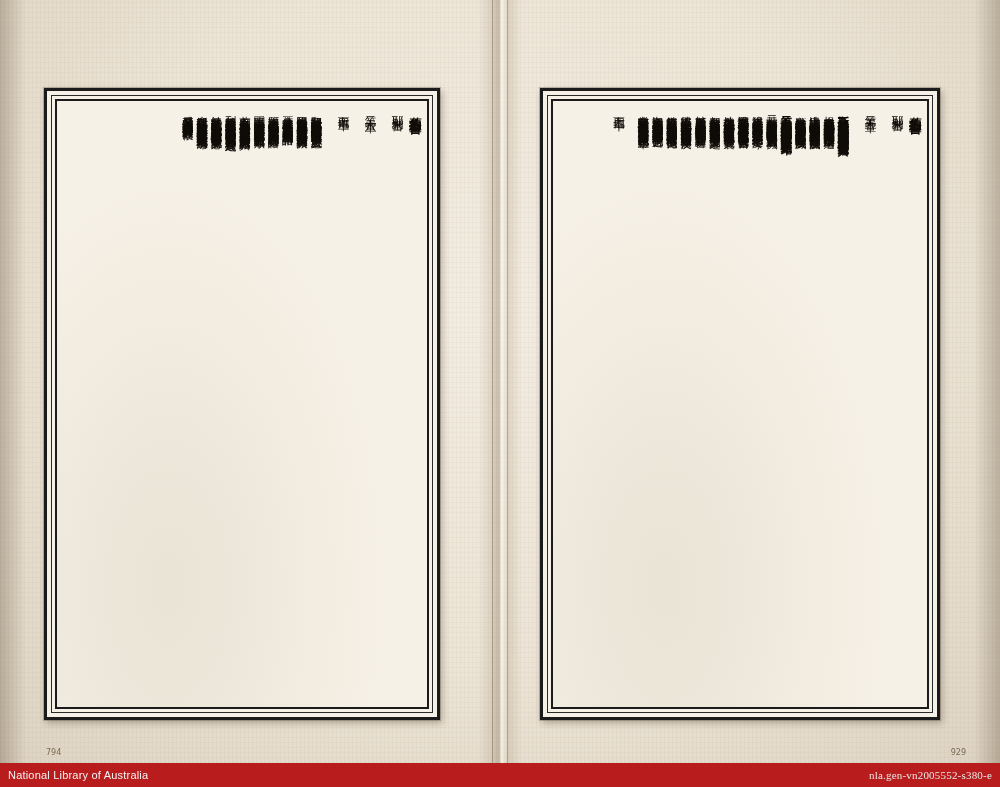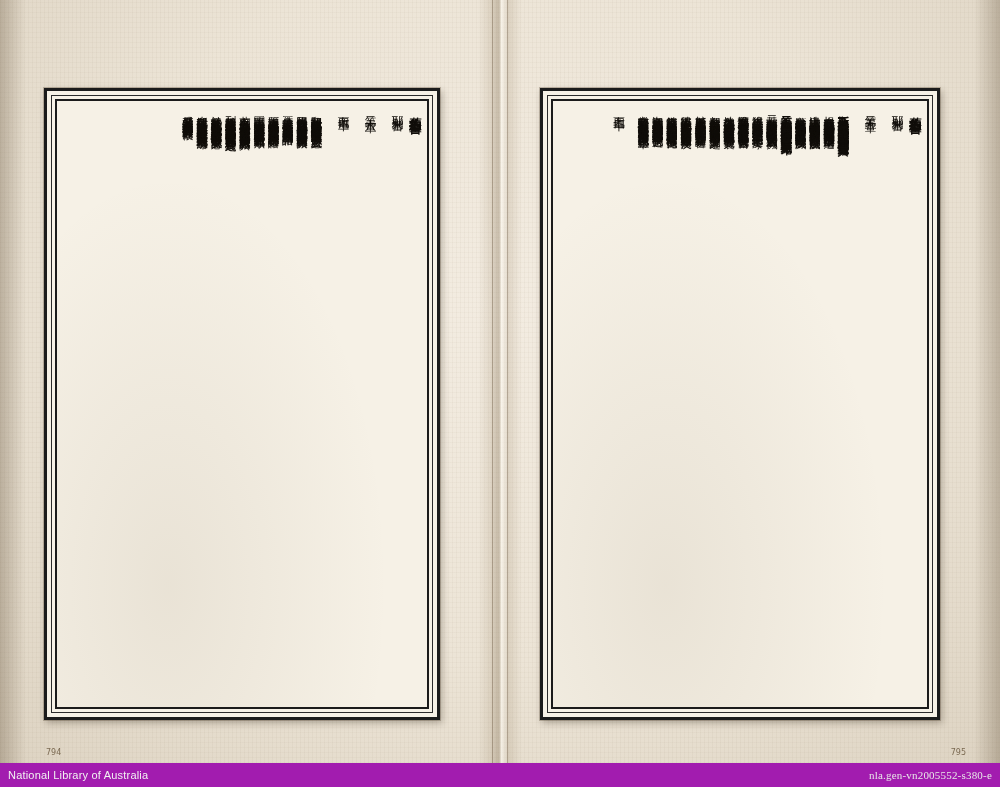--- a/index.html
+++ b/index.html
@@ -148,21 +148,21 @@
     font-family: "DejaVu Sans", sans-serif;
   }
   .folio.l { left: 46px; }
   .folio.r { right: 34px; }
 
   
   .footer {
     position: absolute;
     left: 0; bottom: 0;
     width: 1000px; height: 24px;
-    background: #a21caf;
+    background: #b91c1c;
     color: #f2f2f2;
     font-size: 11px;
     display: flex;
     align-items: center;
     justify-content: space-between;
     padding: 0 8px;
     box-sizing: border-box;
     font-family: "Liberation Sans", sans-serif;
   }
   .footer .left  { letter-spacing: 0.2px; }
@@ -237,20 +237,20 @@
         </div>
       </div>
     </div>
 
     <div class="gutter">
       <div class="gutter-line" style="left:14px"></div>
       <div class="gutter-line" style="left:29px"></div>
     </div>
 
     <div class="folio l">794</div>
-    <div class="folio r">795</div>
+    <div class="folio r">929</div>
   </div>
 
   <div class="footer">
     <span class="left">National Library of Australia</span>
     <span class="right">nla.gen-vn2005552-s380-e</span>
   </div>
 </div>
 
 </body></html>

